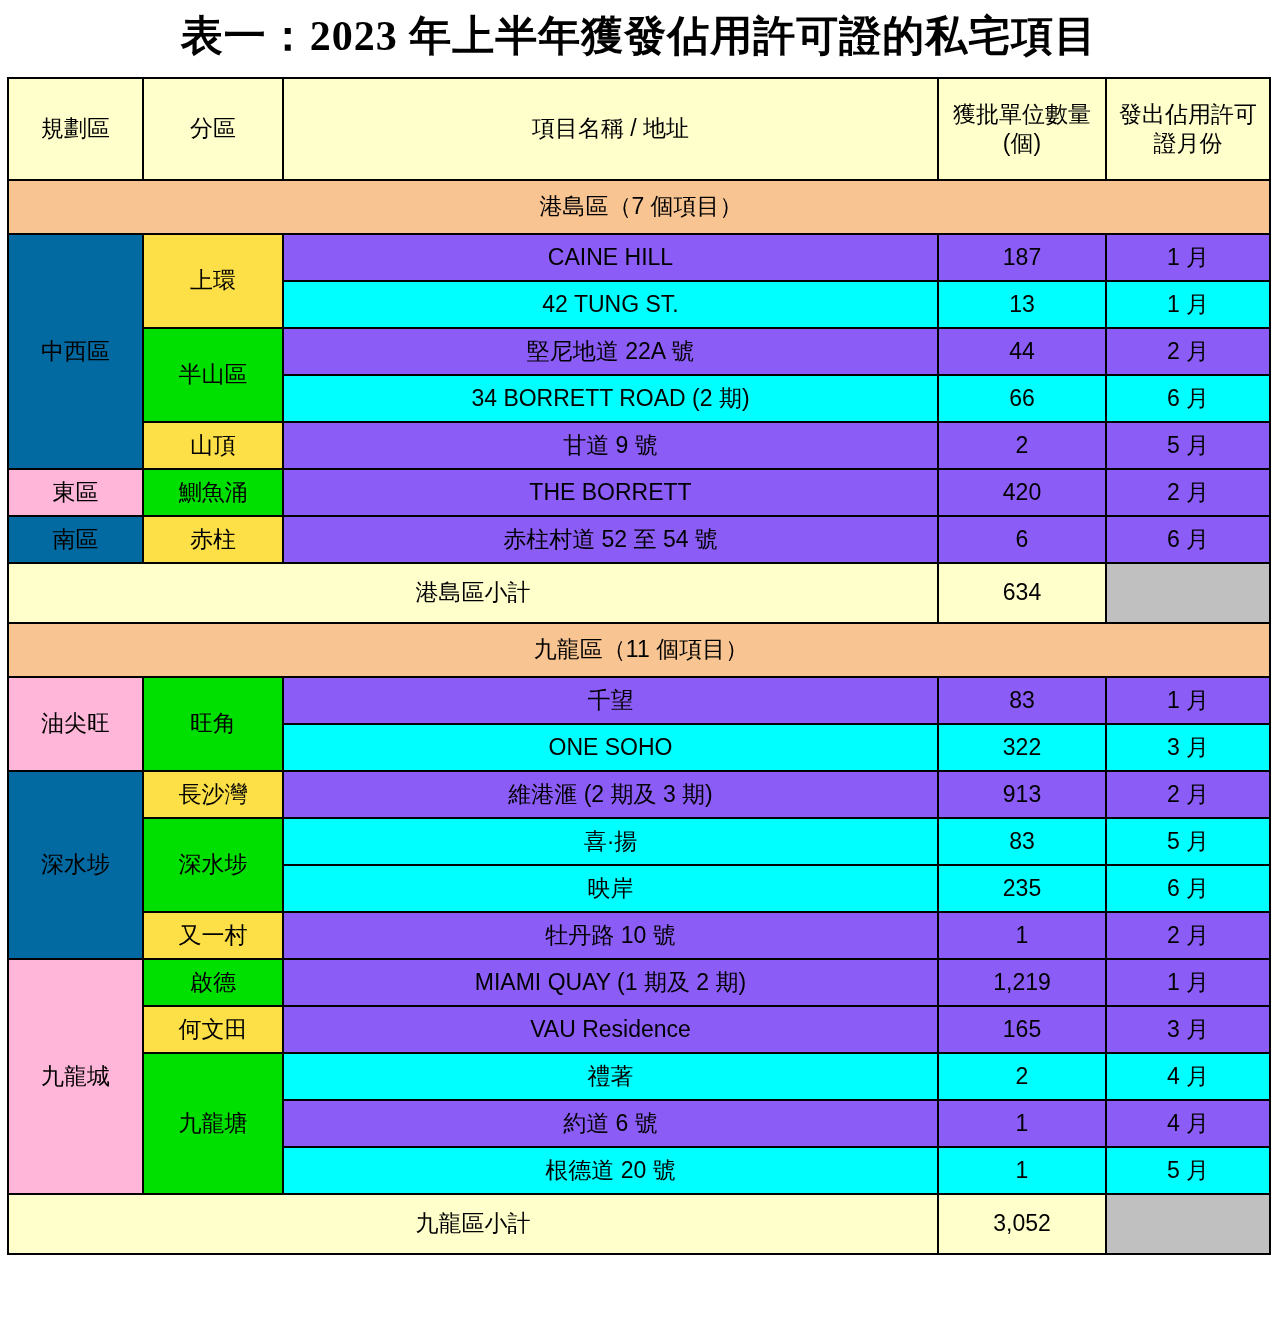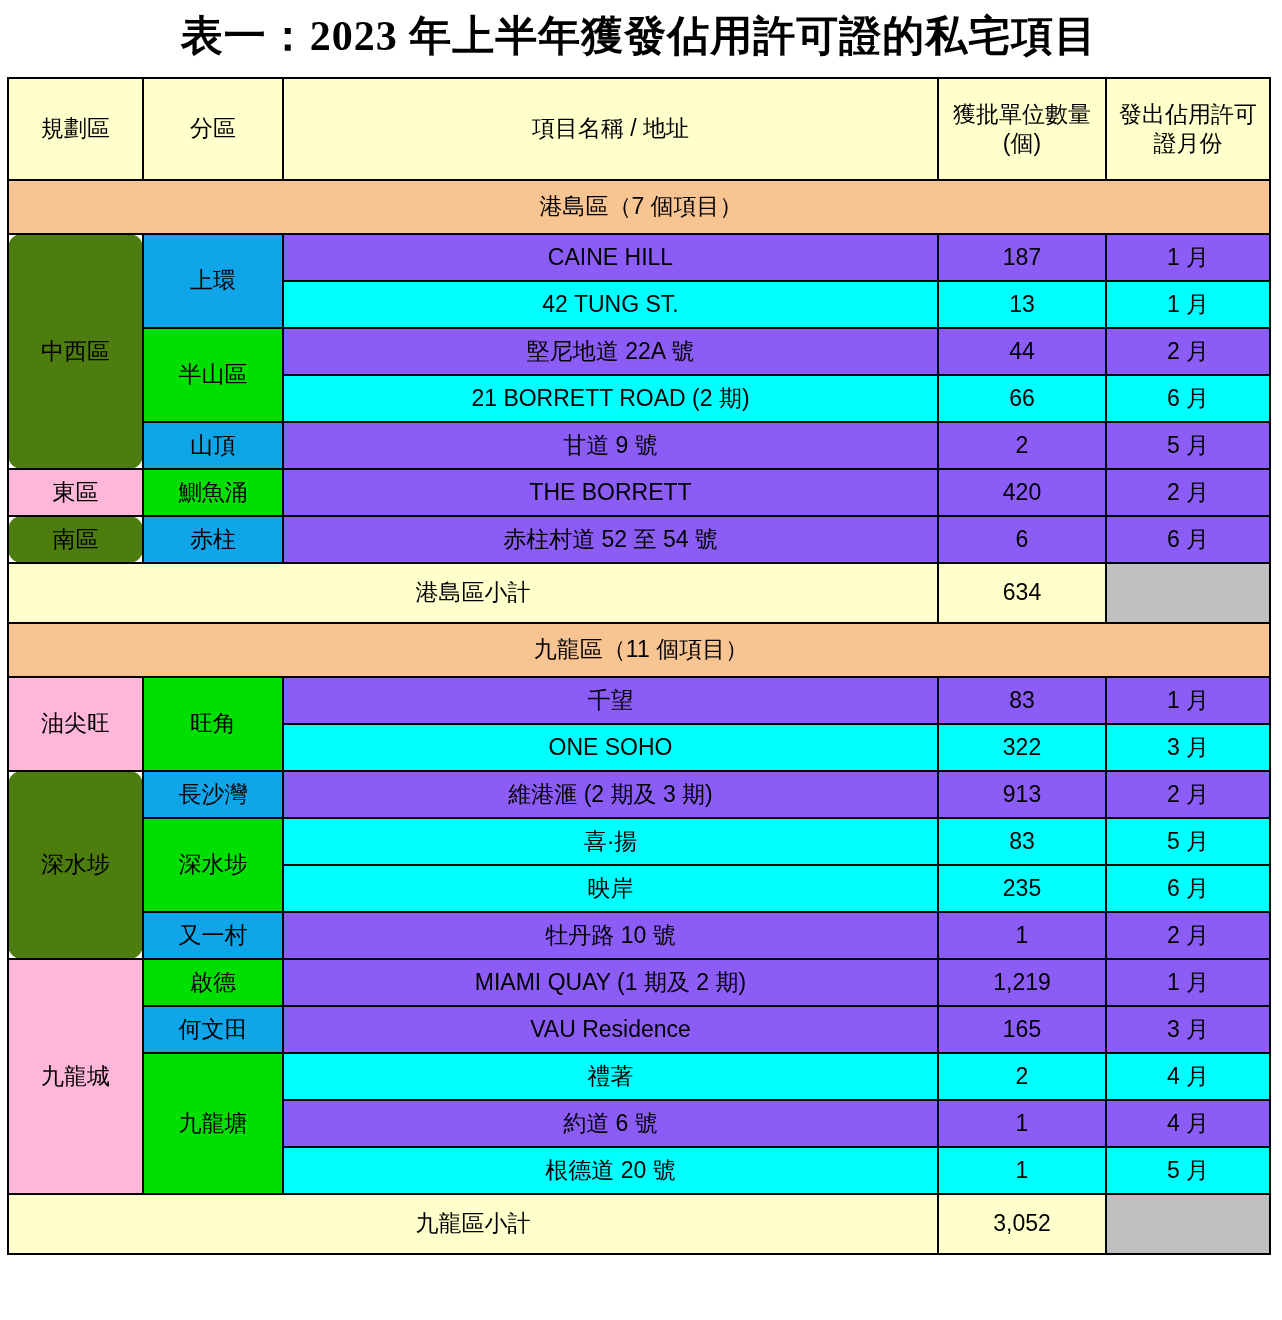--- a/index.html
+++ b/index.html
@@ -59,23 +59,23 @@
     font-size: 24px;
     height: 44px;
   }
   .subtotal {
     background: #ffffcc;
     font-size: 24px;
     height: 50px;
   }
   .blank-grey { background: #c0c0c0; }
 
-  .cell-orange { background: #4d7c0f; font-size: 24px; border-radius: 14px; }
+  .cell-orange { background: #0369a1; font-size: 24px; }
   .cell-pink   { background: #ffb6d9; font-size: 24px; }
-  .cell-ltgreen{ background: #0ea5e9; font-size: 24px; }
+  .cell-ltgreen{ background: #fde047; font-size: 24px; }
   .cell-green  { background: #00e000; font-size: 24px; }
   .cell-cyan   { background: #00ffff; }
   .cell-ltcyan { background: #8b5cf6; }
   .row-h { height: 47px; }
 </style>
 </head>
 <body>
 
 <div class="page">
 
@@ -116,21 +116,21 @@
         <td class="cell-cyan">13</td>
         <td class="cell-cyan">1 月</td>
       </tr>
       <tr class="row-h">
         <td class="cell-green" rowspan="2">半山區</td>
         <td class="cell-ltcyan">堅尼地道 22A 號</td>
         <td class="cell-ltcyan">44</td>
         <td class="cell-ltcyan">2 月</td>
       </tr>
       <tr class="row-h">
-        <td class="cell-cyan">21 BORRETT ROAD (2 期)</td>
+        <td class="cell-cyan">34 BORRETT ROAD (2 期)</td>
         <td class="cell-cyan">66</td>
         <td class="cell-cyan">6 月</td>
       </tr>
       <tr class="row-h">
         <td class="cell-ltgreen">山頂</td>
         <td class="cell-ltcyan">甘道 9 號</td>
         <td class="cell-ltcyan">2</td>
         <td class="cell-ltcyan">5 月</td>
       </tr>
       <tr class="row-h">

